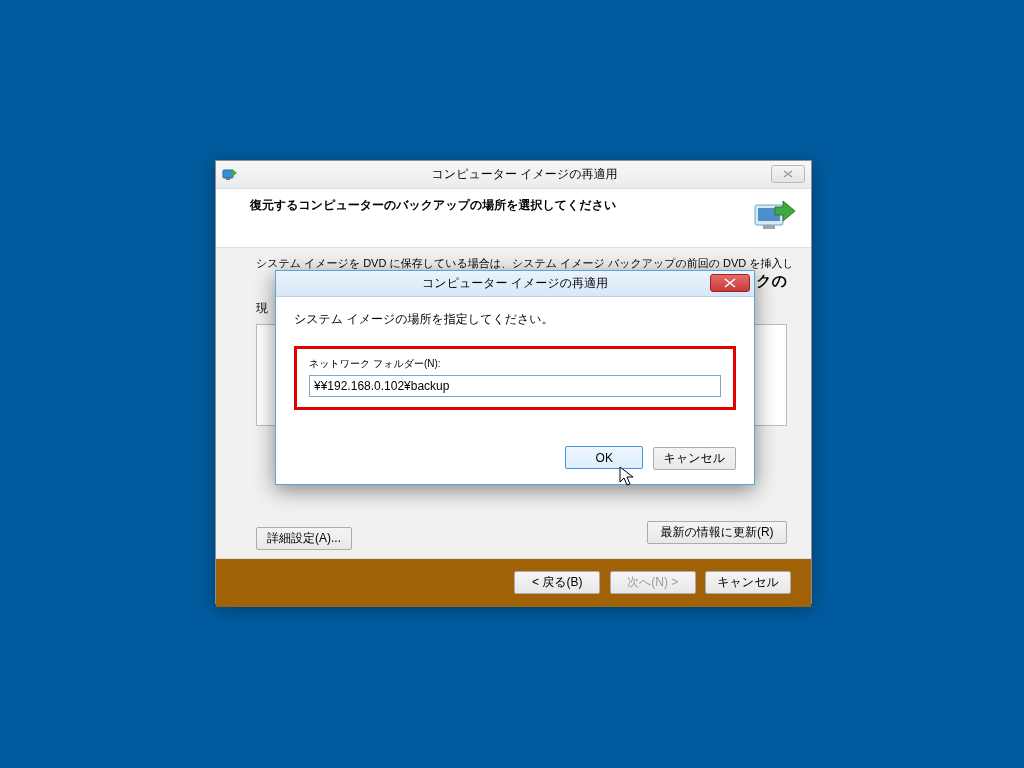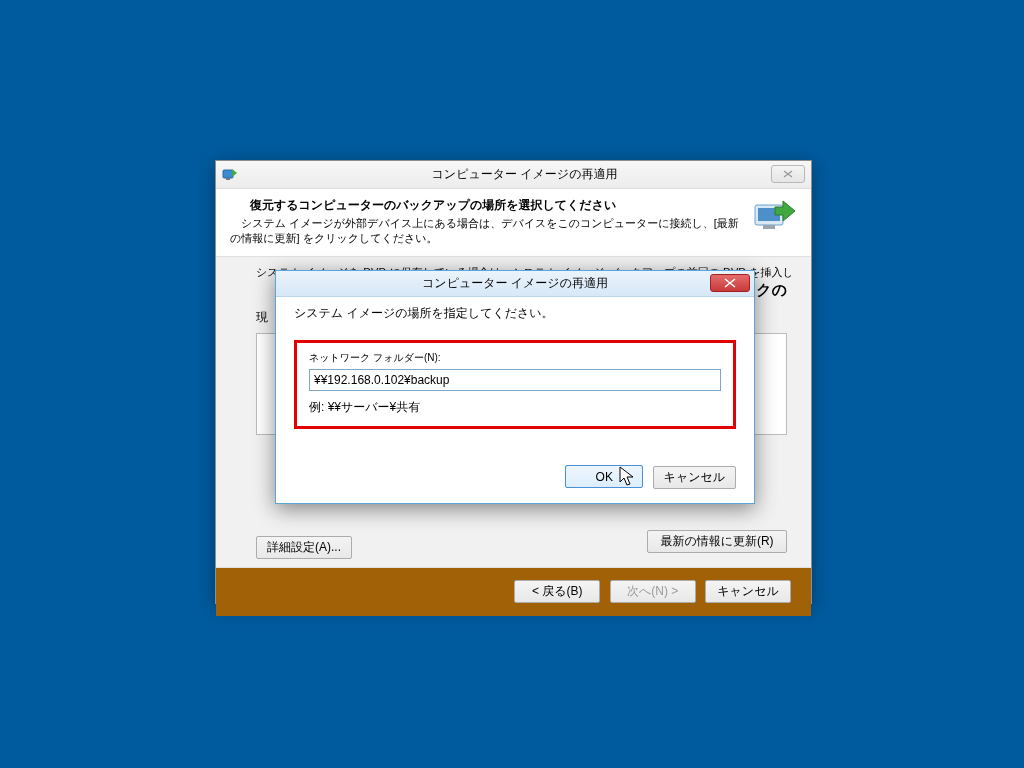--- a/index.html
+++ b/index.html
@@ -160,21 +160,21 @@
   .close-x {
     position:absolute; right:4px; top:3px;
     width:40px; height:18px;
     border:1px solid #a32020;
     border-radius:3px;
     background: linear-gradient(#e56c6c,#c83a3a);
     display:flex;align-items:center;justify-content:center;
   }
   .close-x svg { display:block; }
   .modal-body {
-    padding: 8px 18px 16px 18px;
+    padding: 14px 18px 16px 18px;
   }
   .modal-body .instr { font-size:12px; margin-bottom:18px; }
   .red-box {
     border: 3px solid #e20000;
     padding: 8px 12px 10px 12px;
   }
   .red-box .lbl { font-size:10px; margin-bottom:4px; }
   .red-box input {
     width:100%;
     height:22px;
@@ -217,21 +217,20 @@
     <span class="title">コンピューター イメージの再適用</span>
     <span class="win-close-disabled">
       <svg width="10" height="8">
           <path d="M1 1 L9 7 M9 1 L1 7" stroke="#9a9a9a" stroke-width="1.4"></path>
         </svg>
     </span>
   </div>
   <div class="parent-header">
     <div class="txt">
       <div class="h1">復元するコンピューターのバックアップの場所を選択してください</div>
-      <div class="body">システム イメージが外部デバイス上にある場合は、デバイスをこのコンピューターに接続し、[最新の情報に更新] をクリックしてください。</div>
     </div>
     <span class="hicon">
       <svg width="48" height="40">
         <rect x="6" y="8" width="28" height="20" rx="2" fill="#d8e8f5" stroke="#6fa3cd"></rect>
         <rect x="9" y="11" width="22" height="13" fill="#4c8fc9"></rect>
         <rect x="14" y="28" width="12" height="4" fill="#9aa5ad"></rect>
         <path d="M34 4 L46 14 L34 24 L34 18 L26 18 L26 10 L34 10 Z" fill="#3fa83f" stroke="#2d7d2d"></path>
       </svg>
     </span>
   </div>
@@ -257,21 +256,20 @@
       <svg width="12" height="10">
           <path d="M1 1 L11 9 M11 1 L1 9" stroke="#fff" stroke-width="1.6"></path>
         </svg>
     </span>
   </div>
   <div class="modal-body">
     <div class="instr">システム イメージの場所を指定してください。</div>
     <div class="red-box">
       <div class="lbl">ネットワーク フォルダー(N):</div>
       <input type="text" value="¥¥192.168.0.102¥backup" style="">
-      <div class="ex">例: ¥¥サーバー¥共有</div>
     </div>
   </div>
   <div class="modal-buttons">
     <button class="btn ok">OK</button>
     <button class="btn">キャンセル</button>
   </div>
 </div>
 
 <span class="cursor">
   <svg width="18" height="22">

